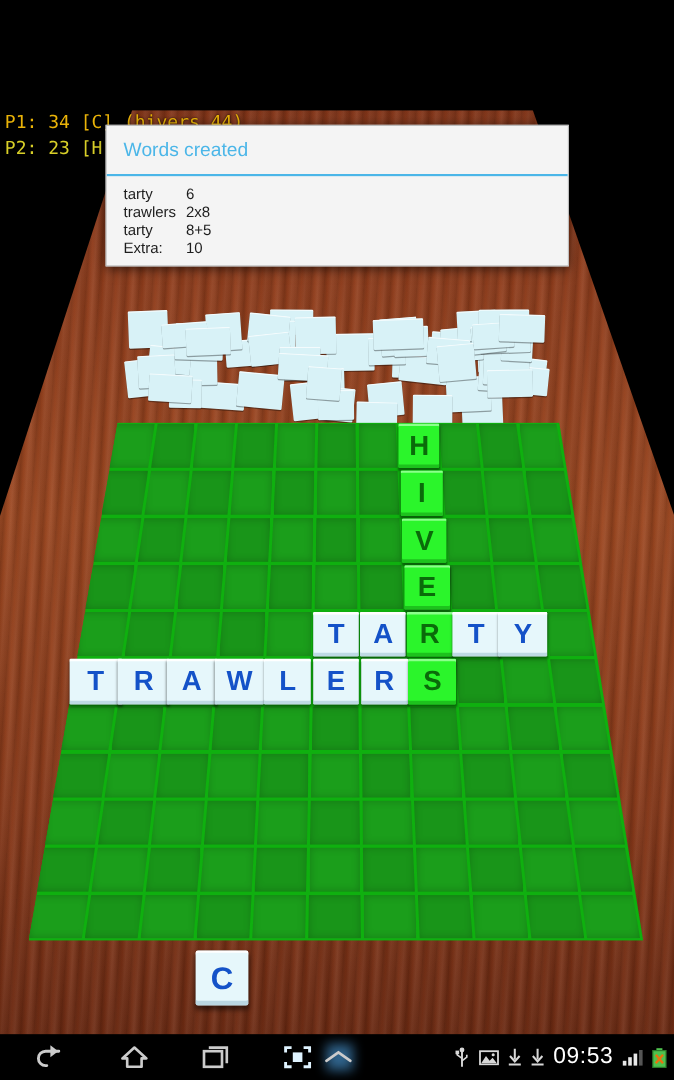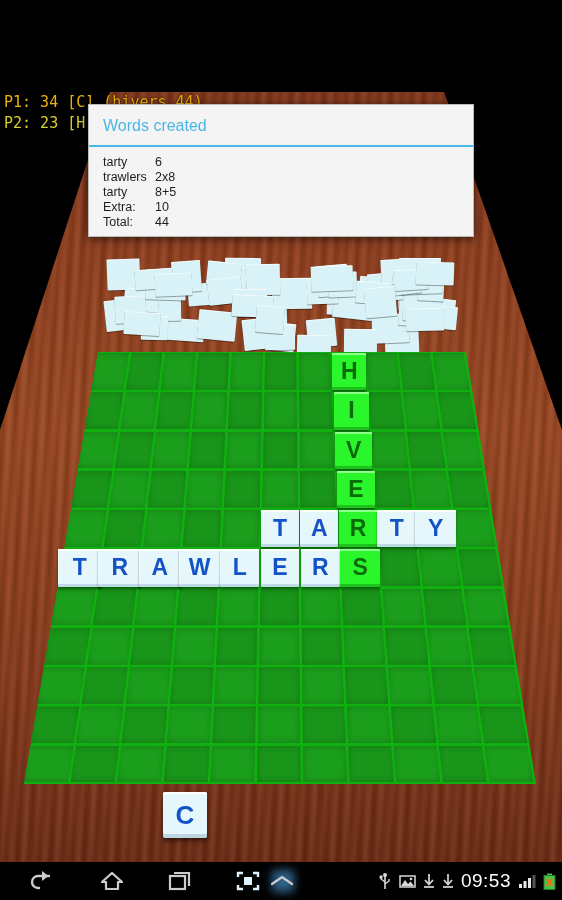--- a/index.html
+++ b/index.html
@@ -324,24 +324,20 @@
           <span class="v">2x8</span>
         </div>
         <div class="dlg-row">
           <span class="k">tarty</span>
           <span class="v">8+5</span>
         </div>
         <div class="dlg-row">
           <span class="k">Extra:</span>
           <span class="v">10</span>
         </div>
-        <div class="dlg-row">
-          <span class="k">Total:</span>
-          <span class="v">44</span>
-        </div>
       </div>
   </div>
 
   <div class="navbar">
     <div class="nav-ico" style="left:10px;width:64px">
       <svg width="26" height="22" viewBox="0 0 26 22">
           <path d="M20 6 H9 a6 6 0 0 0 0 12 h1" fill="none" stroke="#ccc" stroke-width="2.4" stroke-linecap="round"></path>
           <path d="M13 1 L19.5 6 L13 11 Z" fill="#ccc"></path>
         </svg>
     </div>

